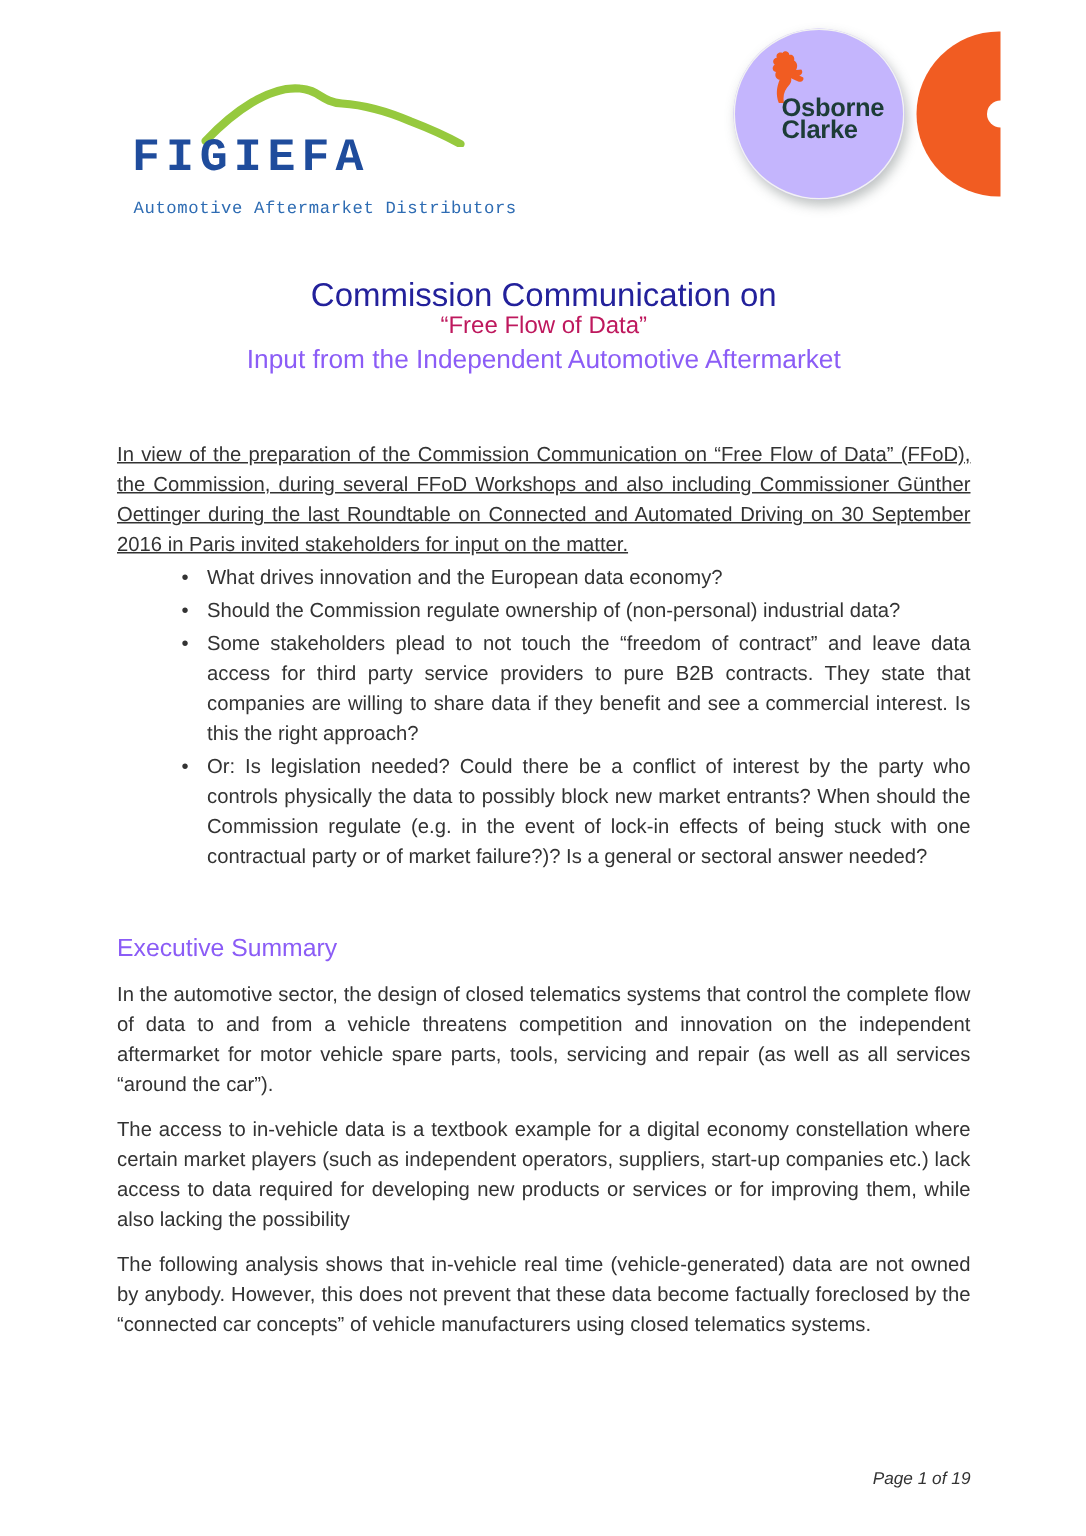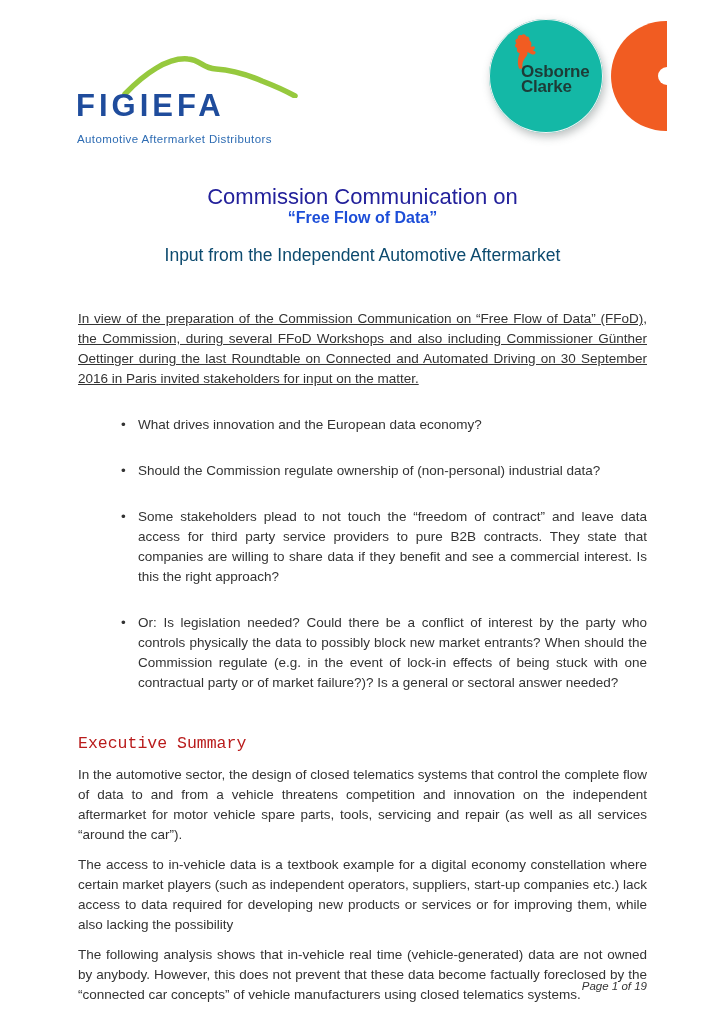--- a/index.html
+++ b/index.html
@@ -8,37 +8,37 @@
     position: relative;
     width: 724px;
     height: 1024px;
     background: #ffffff;
     overflow: hidden;
     font-family: "Liberation Sans", sans-serif;
     color: #333333;
   }
 
   
-  .figiefa { position: absolute; left: 76px; top: 38px; width: 232px; height: 98px; }
+  .figiefa { position: absolute; left: 88px; top: 38px; width: 232px; height: 98px; font-family: Liberation Mono, monospace; }
   .swoosh-svg { position: absolute; left: 46px; top: 12px; width: 176px; height: 48px; }
   .fig-word {
     position: absolute; left: 0; top: 50px;
     font-size: 31px; font-weight: bold; letter-spacing: 4px;
     color: #1F4C9C; white-space: nowrap;
   }
   .fig-tag {
     position: absolute; left: 1px; top: 84px;
     font-size: 11.5px; letter-spacing: 0.4px;
     color: #2E6CB3; white-space: nowrap; margin-top: 11px;
   }
 
   .oc-roundel {
     position: absolute; left: 489px; top: 19px;
     width: 114px; height: 114px; border-radius: 50%;
-    background: #14b8a6;
+    background: #c4b5fd;
     box-shadow: 2px 4px 8px rgba(110,120,120,0.45), inset 0 0 0 1px #f2f2f2;
     text-decoration: underline;
   }
   .lion-svg { position: absolute; left: 20px; top: 13px; width: 34px; height: 38px; }
   .oc-text {
     position: absolute; left: 32px; top: 45px;
     font-size: 17px; font-weight: bold; line-height: 15px;
     letter-spacing: -0.2px; color: #1D3C37;
   }
   .oc-mark {
@@ -55,44 +55,43 @@
 
   
   .content {
     position: absolute; left: 78px; top: 0;
     width: 569px;
     padding-top: 186px;
     font-size: 13.5px; line-height: 20px;
   }
   .title-block { text-align: center; }
   .t1 { font-size: 22px; line-height: 21px; color: #23219B; }
-  .t2 { font-size: 16px; line-height: 21px; font-weight: bold; color: #1d4ed8; text-align: center; }
-  .t3 { font-size: 17.5px; line-height: 23px; color: #0c4a6e; margin-top: 16px; }
+  .t2 { font-size: 16px; line-height: 21px; font-weight: normal; color: #be185d; text-align: center; }
+  .t3 { font-size: 17.5px; line-height: 23px; color: #8b5cf6; margin-top: 0; }
 
   p.body { text-align: justify; margin-top: 10px; }
   p.mt-lg { margin-top: 42px; text-decoration: underline; }
 
   ul.questions { list-style: none; margin-top: 0; }
   ul.questions li {
     position: relative;
     padding-left: 60px;
-    margin-top: 26px;
+    margin-top: 2px;
     text-align: justify;
   }
   ul.questions li::before {
     content: "\2022";
     position: absolute; left: 43px; top: 0;
   }
 
   h2.exec {
     margin-top: 40px;
     font-size: 16.5px; line-height: 22px;
     font-weight: normal;
-    color: #b91c1c;
-    font-family: Liberation Mono, monospace;
+    color: #8b5cf6;
   }
 
   .footer {
     position: absolute; right: 77px; top: 980px;
     font-size: 11.5px; color: #333333; font-style: italic;
   }
 </style>
 </head>
 <body>
 

